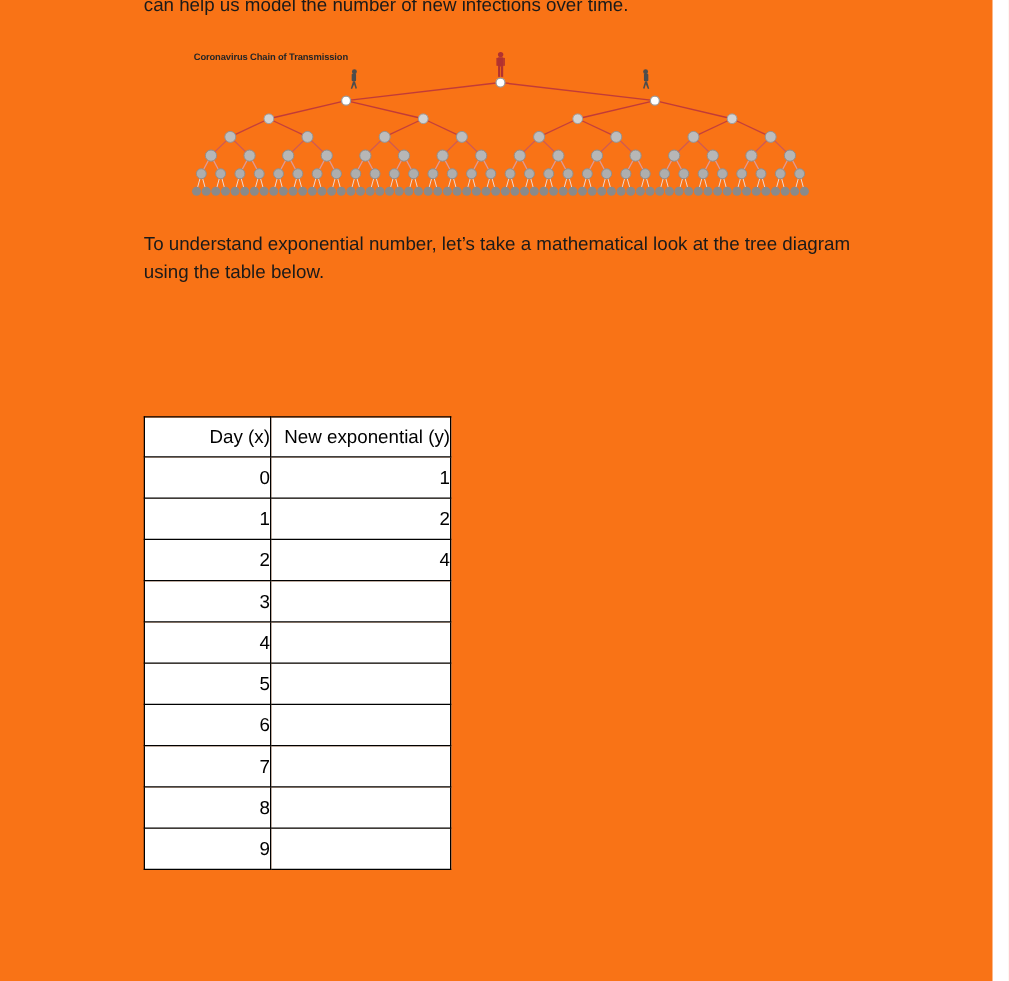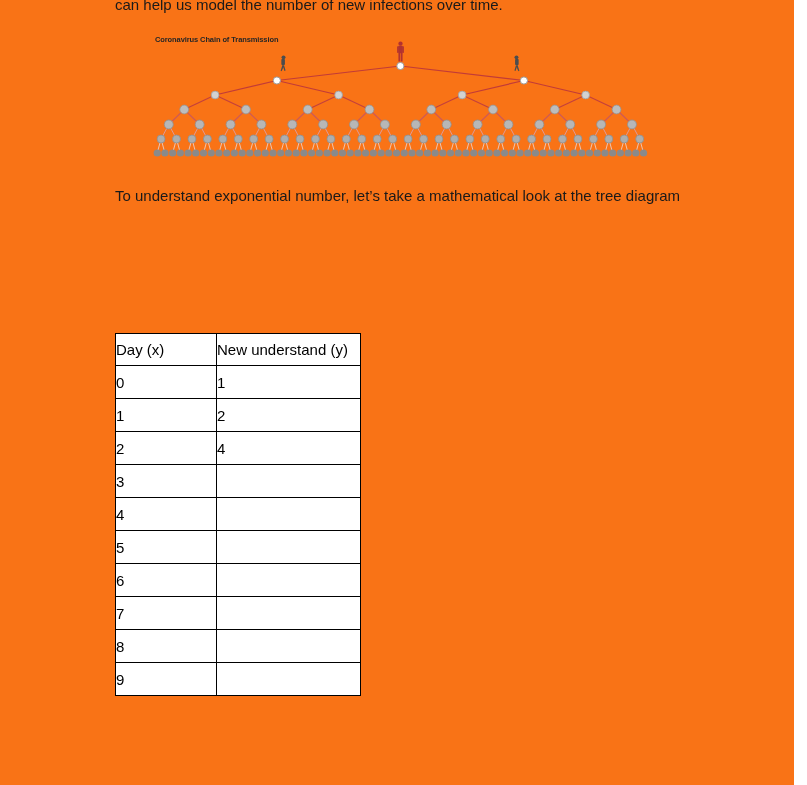--- a/index.html
+++ b/index.html
@@ -17,21 +17,21 @@
     left: 115px;
     top: -4.5px;
     font-size: 15px;
     line-height: 17px;
     white-space: nowrap;
     color: #1a1a1a;
   }
   .diagram-title {
     position: absolute;
     left: 155px;
-    top: 35px;
+    top: 41px;
     font-size: 7.5px;
     font-weight: 700;
     letter-spacing: -0.1px;
     color: #262626;
     white-space: nowrap;
   }
   #tree-svg {
     position: absolute;
     left: 0;
     top: 0;
@@ -50,21 +50,21 @@
     position: absolute;
     left: 115px;
     top: 333px;
     border-collapse: collapse;
     table-layout: fixed;
     font-size: 15px;
     color: #000000;
   }
   .data-table th, .data-table td {
     border: 1.5px solid #000000;
-    text-align: left;
+    text-align: right;
     vertical-align: middle;
     font-weight: 400;
     padding: 0;
     height: 32px;
     background: #ffffff;
   }
   .data-table th { height: 31px; }
 </style>
 </head>
 <body>
@@ -348,31 +348,32 @@
         <circle cx="0.5" cy="-13.2" r="1.9"></circle>
         <rect x="-1.6" y="-11.6" width="3.4" height="5.8" rx="0.8"></rect>
         <rect x="0.4" y="-11.2" width="1.1" height="4.8" rx="0.5"></rect>
         <path d="M 0.8 -6.2 L 2.5 -0.4 L 1.4 0 L -0.1 -4.6 Z"></path>
         <path d="M -0.4 -6.2 L -2.3 -0.2 L -1.3 0.2 L 0.7 -4.4 Z"></path>
       </g>
     </svg>
 
   <div class="paragraph">
     <div>To understand exponential number, let’s take a mathematical look at the tree diagram</div>
+    <div>using the table below.</div>
   </div>
 
   <table class="data-table">
     <colgroup>
       <col style="width:101px">
       <col style="width:144px">
     </colgroup>
     <thead>
       <tr>
         <th>Day (x)</th>
-        <th>New understand (y)</th>
+        <th>New exponential (y)</th>
       </tr>
     </thead>
     <tbody>
         <tr>
           <td>0</td>
           <td>1</td>
         </tr>
         <tr>
           <td>1</td>
           <td>2</td>

